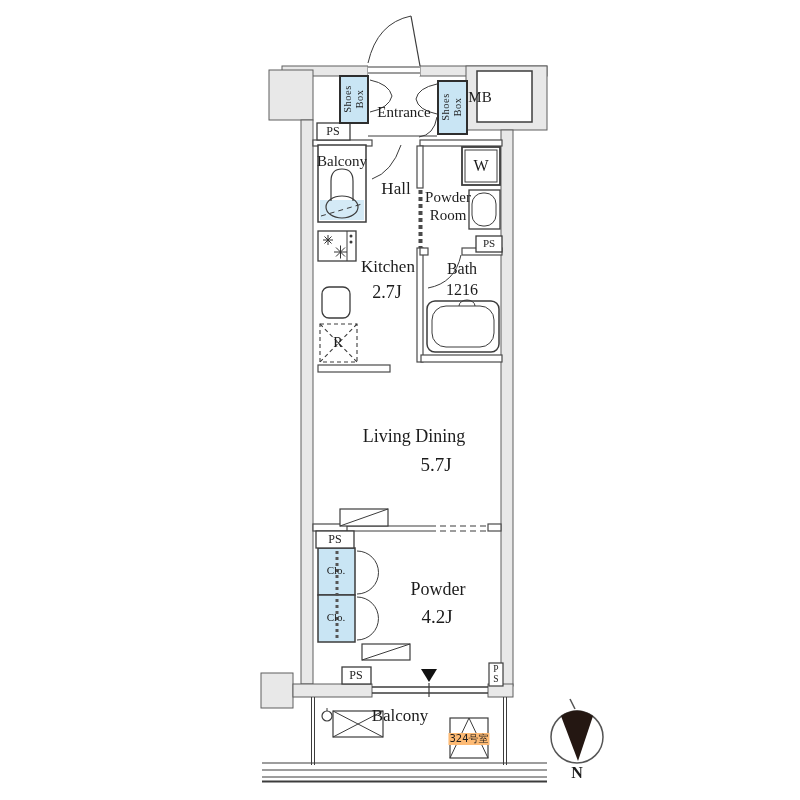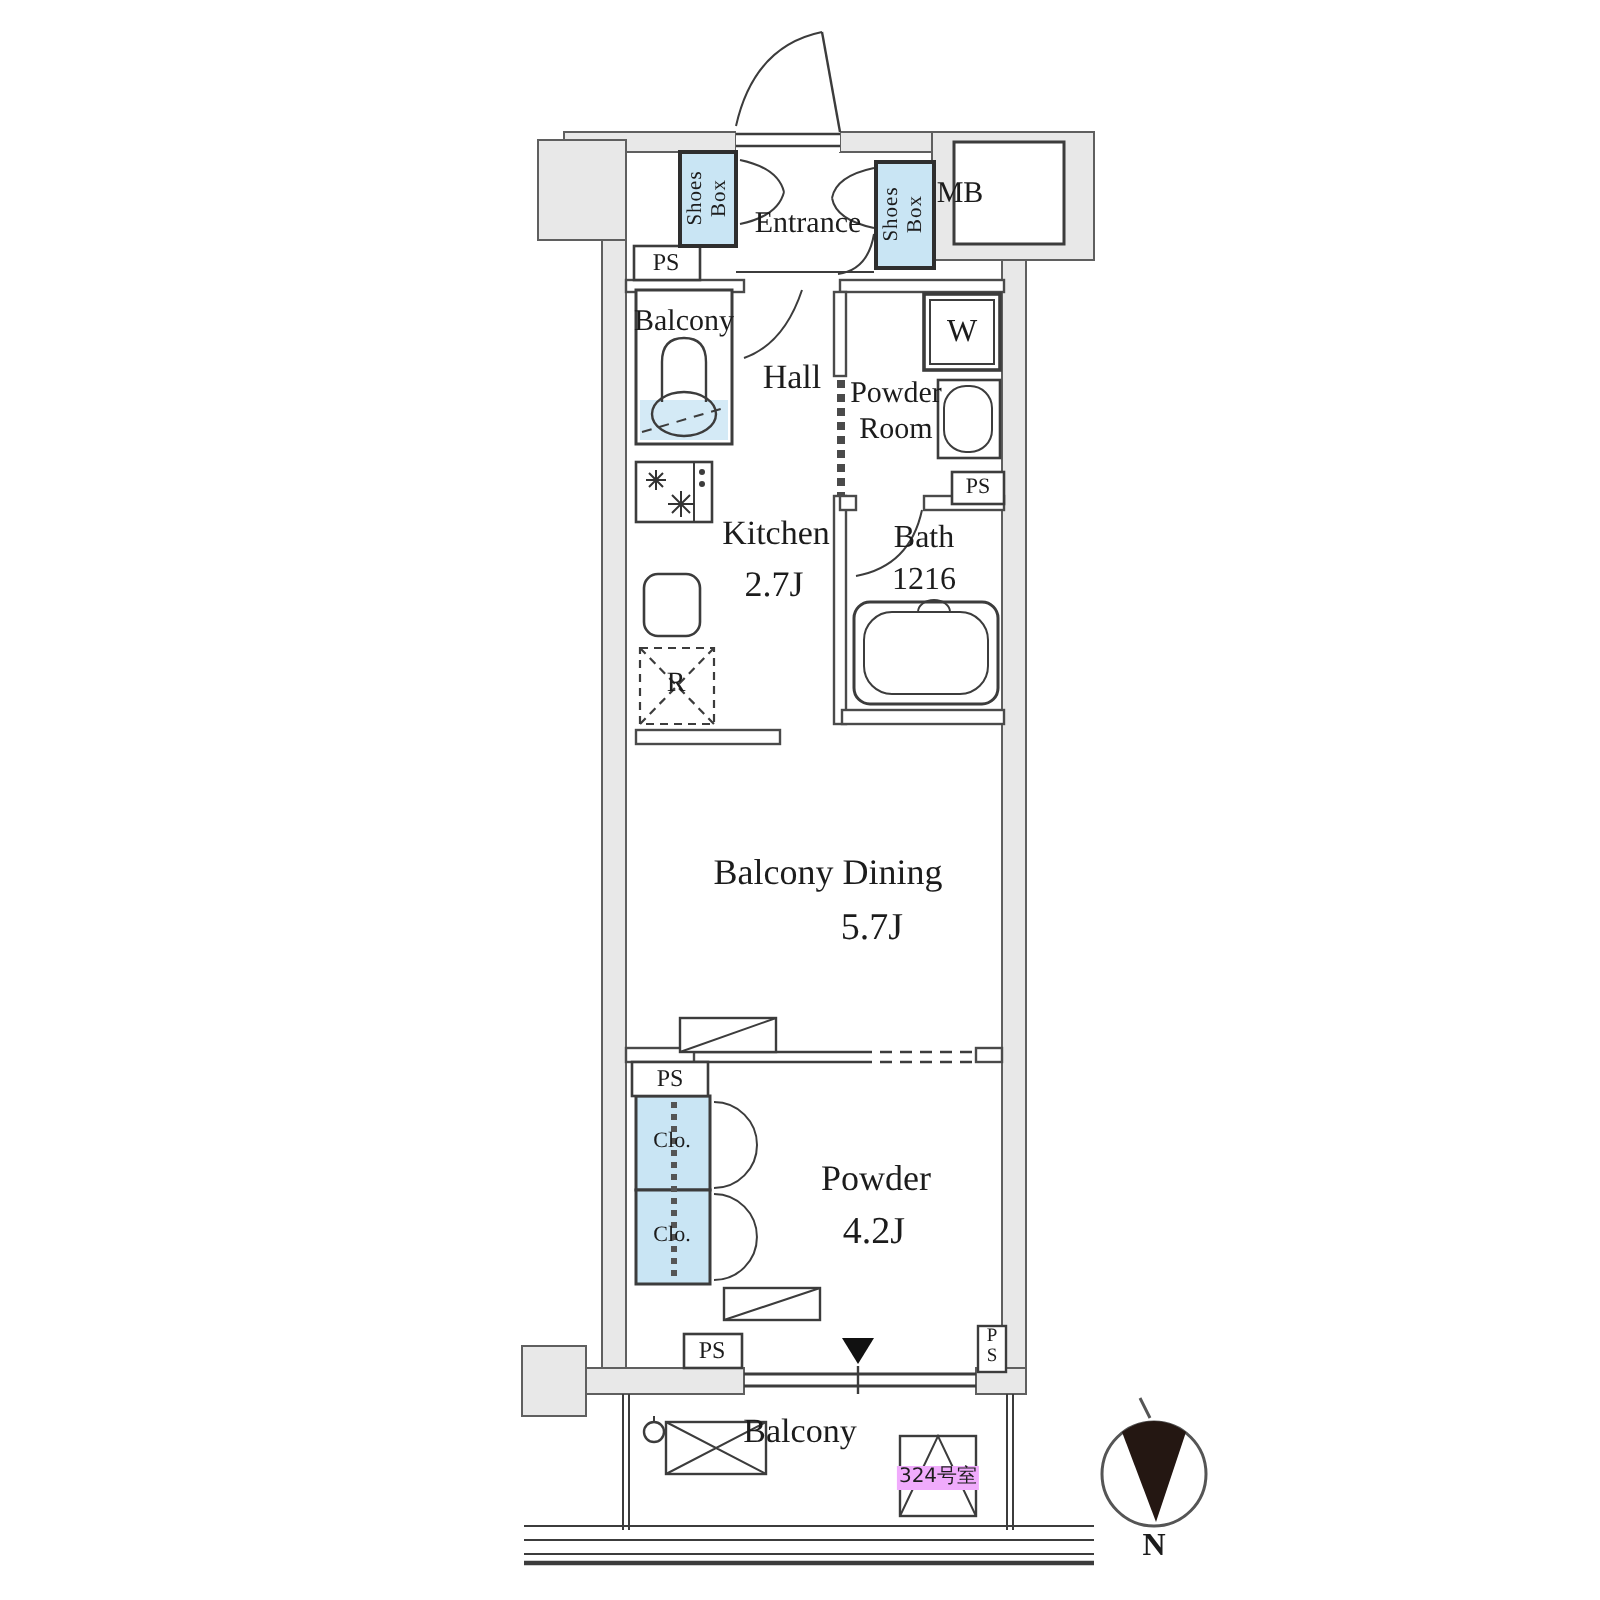--- a/index.html
+++ b/index.html
@@ -2,21 +2,21 @@
 <html><head>
 <meta charset="utf-8">
 <style>
   html,body{margin:0;padding:0;background:#ffffff;}
   #canvas{position:relative;width:800px;height:800px;background:#ffffff;overflow:hidden;
           font-family:"Liberation Serif","DejaVu Serif",serif;}
   #plan-svg{position:absolute;left:0;top:0;}
   .lbl{position:absolute;transform:translate(-50%,-50%);white-space:pre-line;text-align:center;
        color:#1c1c1c;line-height:1.2;pointer-events:none;}
   .rot{transform:translate(-50%,-50%) rotate(-90deg);line-height:1.1;letter-spacing:.5px;}
-  .bgw{background:#f0abfc;padding:0 1px;}
+  .bgw{background:#fdba74;padding:0 1px;}
 </style>
 </head>
 <body>
 
 <div id="canvas">
 
 <svg id="plan-svg" width="800" height="800" viewBox="0 0 800 800">
 
   <g fill="#e8e8e8" stroke="#5f5f5f" stroke-width="1">
     <rect x="282" y="66" width="86" height="10"></rect>
@@ -156,21 +156,21 @@
 
 <div class="lbl" style="left:404px;top:112px;font-size:15px;">Entrance</div>
 <div class="lbl" style="left:396px;top:189px;font-size:17px;">Hall</div>
 <div class="lbl" style="left:342px;top:161px;font-size:15px;">Balcony</div>
 <div class="lbl" style="left:448px;top:206px;font-size:15px;">Powder
 Room</div>
 <div class="lbl" style="left:388px;top:267px;font-size:17px;">Kitchen</div>
 <div class="lbl" style="left:387px;top:293px;font-size:18px;">2.7J</div>
 <div class="lbl" style="left:462px;top:269px;font-size:16px;">Bath</div>
 <div class="lbl" style="left:462px;top:290px;font-size:16px;">1216</div>
-<div class="lbl" style="left:414px;top:437px;font-size:18px;">Balcony Dining</div>
+<div class="lbl" style="left:414px;top:437px;font-size:18px;">Living Dining</div>
 <div class="lbl" style="left:412px;top:465px;font-size:19px;margin-left:24px;">5.7J</div>
 <div class="lbl" style="left:438px;top:590px;font-size:18px;">Powder</div>
 <div class="lbl" style="left:437px;top:617px;font-size:19px;">4.2J</div>
 <div class="lbl" style="left:400px;top:716px;font-size:17px;">Balcony</div>
 
 <div class="lbl rot" style="left:354px;top:99px;font-size:10.5px;">Shoes
 Box</div>
 <div class="lbl rot" style="left:452px;top:107px;font-size:10.5px;">Shoes
 Box</div>
 

